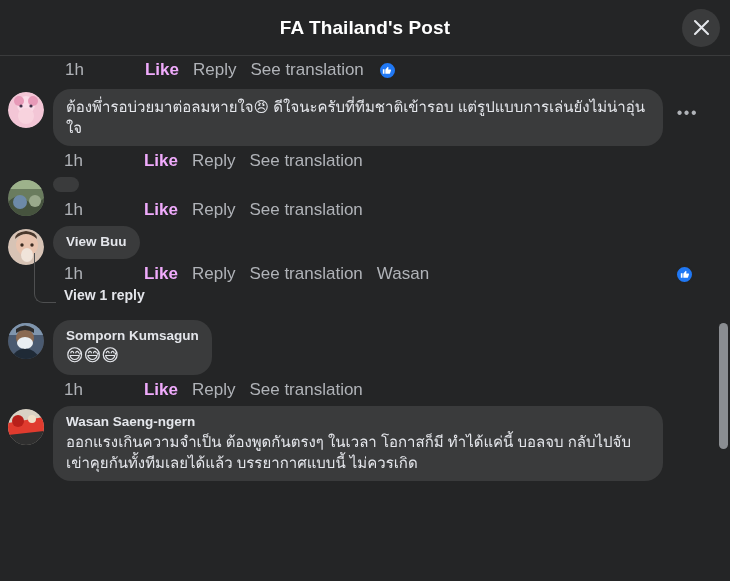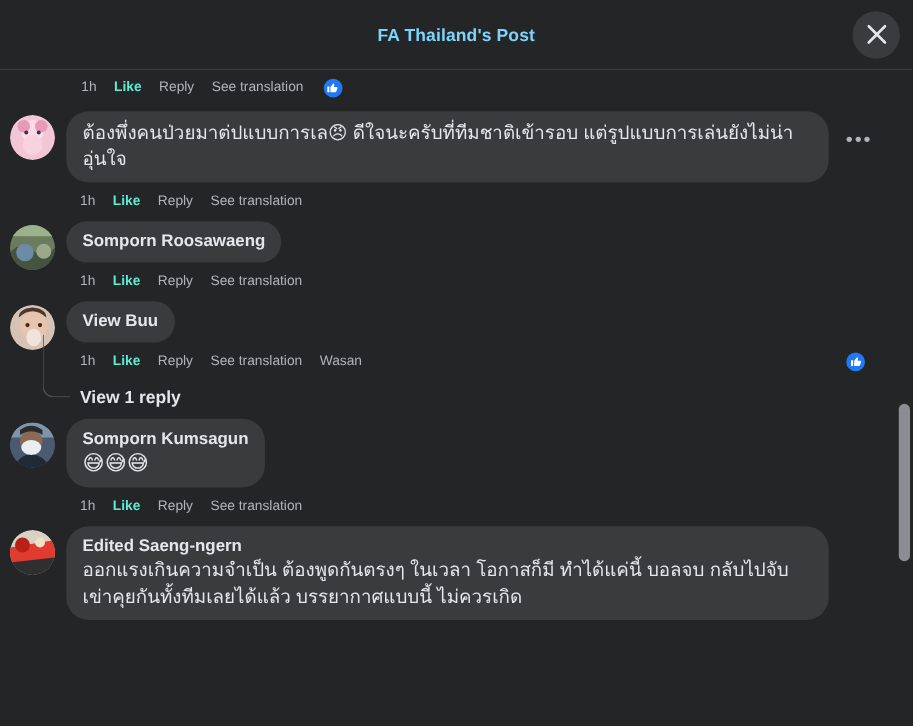--- a/index.html
+++ b/index.html
@@ -23,23 +23,23 @@
   .header {
     position: relative;
     height: 56px;
     background: #242526;
     border-bottom: 1px solid #3a3b3c;
     display: flex;
     align-items: center;
     justify-content: center;
   }
   .header-title {
-    font-size: 14px;
+    font-size: 19px;
     font-weight: bold;
-    color: #7dd3fc;
+    color: #ffffff;
     letter-spacing: 0.1px;
   }
   .close-btn {
     position: absolute;
     right: 10px;
     top: 50%;
     transform: translateY(-50%);
     width: 38px;
     height: 38px;
     border-radius: 50%;
@@ -115,27 +115,27 @@
   .emoji-row { font-size: 17px; line-height: 22px; }
 
   .actions {
     display: flex;
     align-items: center;
     gap: 14px;
     padding: 6px 0 4px 11px;
     height: 28px;
   }
   .act {
-    font-size: 11px;
+    font-size: 17px;
     color: #b0b3b8;
     cursor: pointer;
     white-space: nowrap;
   }
   .act.time { font-weight: normal; }
-  .act.like { font-weight: bold; color: #5eead4; }
+  .act.like { font-weight: bold; color: #f0abfc; margin-left: 47px; }
   .act.reply { font-weight: normal; }
 
   .reaction {
     width: 19px;
     height: 19px;
     border-radius: 50%;
     background: #2078f4;
     border: 2px solid #242526;
     display: inline-flex;
     align-items: center;
@@ -159,21 +159,21 @@
     cursor: pointer;
     line-height: 10px;
   }
 
   
   .reply-line-wrap {
     position: relative;
     padding-left: 26px;
     height: 30px;
     display: flex;
-    align-items: center;
+    align-items: flex-start;
   }
   .connector {
     position: absolute;
     left: 26px;
     top: -34px;
     width: 22px;
     height: 50px;
     border-left: 1.5px solid #4e4f50;
     border-bottom: 1.5px solid #4e4f50;
     border-bottom-left-radius: 9px;
@@ -243,21 +243,21 @@
           <circle cx="18" cy="13" r="9" fill="#fadbe7"></circle>
           <circle cx="11" cy="9" r="5" fill="#e79ab8"></circle>
           <circle cx="25" cy="9" r="5" fill="#e79ab8"></circle>
           <circle cx="18" cy="24" r="8" fill="#f8d3de"></circle>
           <circle cx="13" cy="14" r="1.6" fill="#43324a"></circle>
           <circle cx="23" cy="14" r="1.6" fill="#43324a"></circle>
         </svg>
       </div>
       <div class="comment-body">
         <div class="bubble">
-          <div class="ctext">ต้องพึ่งคนป่วยมาต่ปแบบการเล😠 ดีใจนะครับที่ทีมชาติเข้ารอบ แต่รูปแบบการเล่นยังไม่น่าอุ่นใจ</div>
+          <div class="ctext">ต้องพึ่ารอบ่วยมาต่อลมหายใจ😠 ดีใจนะครับที่ทีมชาติเข้ารอบ แต่รูปแบบการเล่นยังไม่น่าอุ่นใจ</div>
         </div>
         <div class="actions">
           <span class="act time">1h</span>
           <span class="act like">Like</span>
           <span class="act reply">Reply</span>
           <span class="act">See translation</span>
         </div>
       </div>
       <div class="dots">
         <span>•••</span>
@@ -269,21 +269,20 @@
         <svg viewBox="0 0 36 36">
           <circle cx="18" cy="18" r="18" fill="#6a7c5e"></circle>
           <path d="M0 22 Q9 12 18 20 Q27 28 36 18 L36 36 L0 36Z" fill="#46533e"></path>
           <circle cx="12" cy="22" r="7" fill="#6d8aa8"></circle>
           <circle cx="27" cy="21" r="6" fill="#9aa98c"></circle>
           <rect x="0" y="0" width="36" height="9" fill="#9db28b"></rect>
         </svg>
       </div>
       <div class="comment-body">
         <div class="bubble">
-          <div class="author">Somporn Roosawaeng</div>
         </div>
         <div class="actions">
           <span class="act time">1h</span>
           <span class="act like">Like</span>
           <span class="act reply">Reply</span>
           <span class="act">See translation</span>
         </div>
       </div>
     </div>
 
@@ -352,21 +351,21 @@
         <svg viewBox="0 0 36 36">
           <circle cx="18" cy="18" r="18" fill="#d9d2c4"></circle>
           <path d="M0 14 L36 8 L36 24 L0 30Z" fill="#e03b2e"></path>
           <circle cx="10" cy="12" r="6" fill="#b8201a"></circle>
           <path d="M0 26 L36 22 L36 36 L0 36Z" fill="#2f2f2f"></path>
           <circle cx="24" cy="10" r="4" fill="#f0e0c8"></circle>
         </svg>
       </div>
       <div class="comment-body">
         <div class="bubble">
-          <div class="author">Edited Saeng-ngern</div>
+          <div class="author">Wasan Saeng-ngern</div>
           <div class="ctext">ออกแรงเกินความจำเป็น ต้องพูดกันตรงๆ ในเวลา โอกาสก็มี ทำได้แค่นี้ บอลจบ กลับไปจับเข่าคุยกันทั้งทีมเลยได้แล้ว บรรยากาศแบบนี้ ไม่ควรเกิด</div>
         </div>
         
       </div>
     </div>
 
   </div>
 
   <div class="scrollbar-track">
     <div class="scrollbar-thumb"></div>

